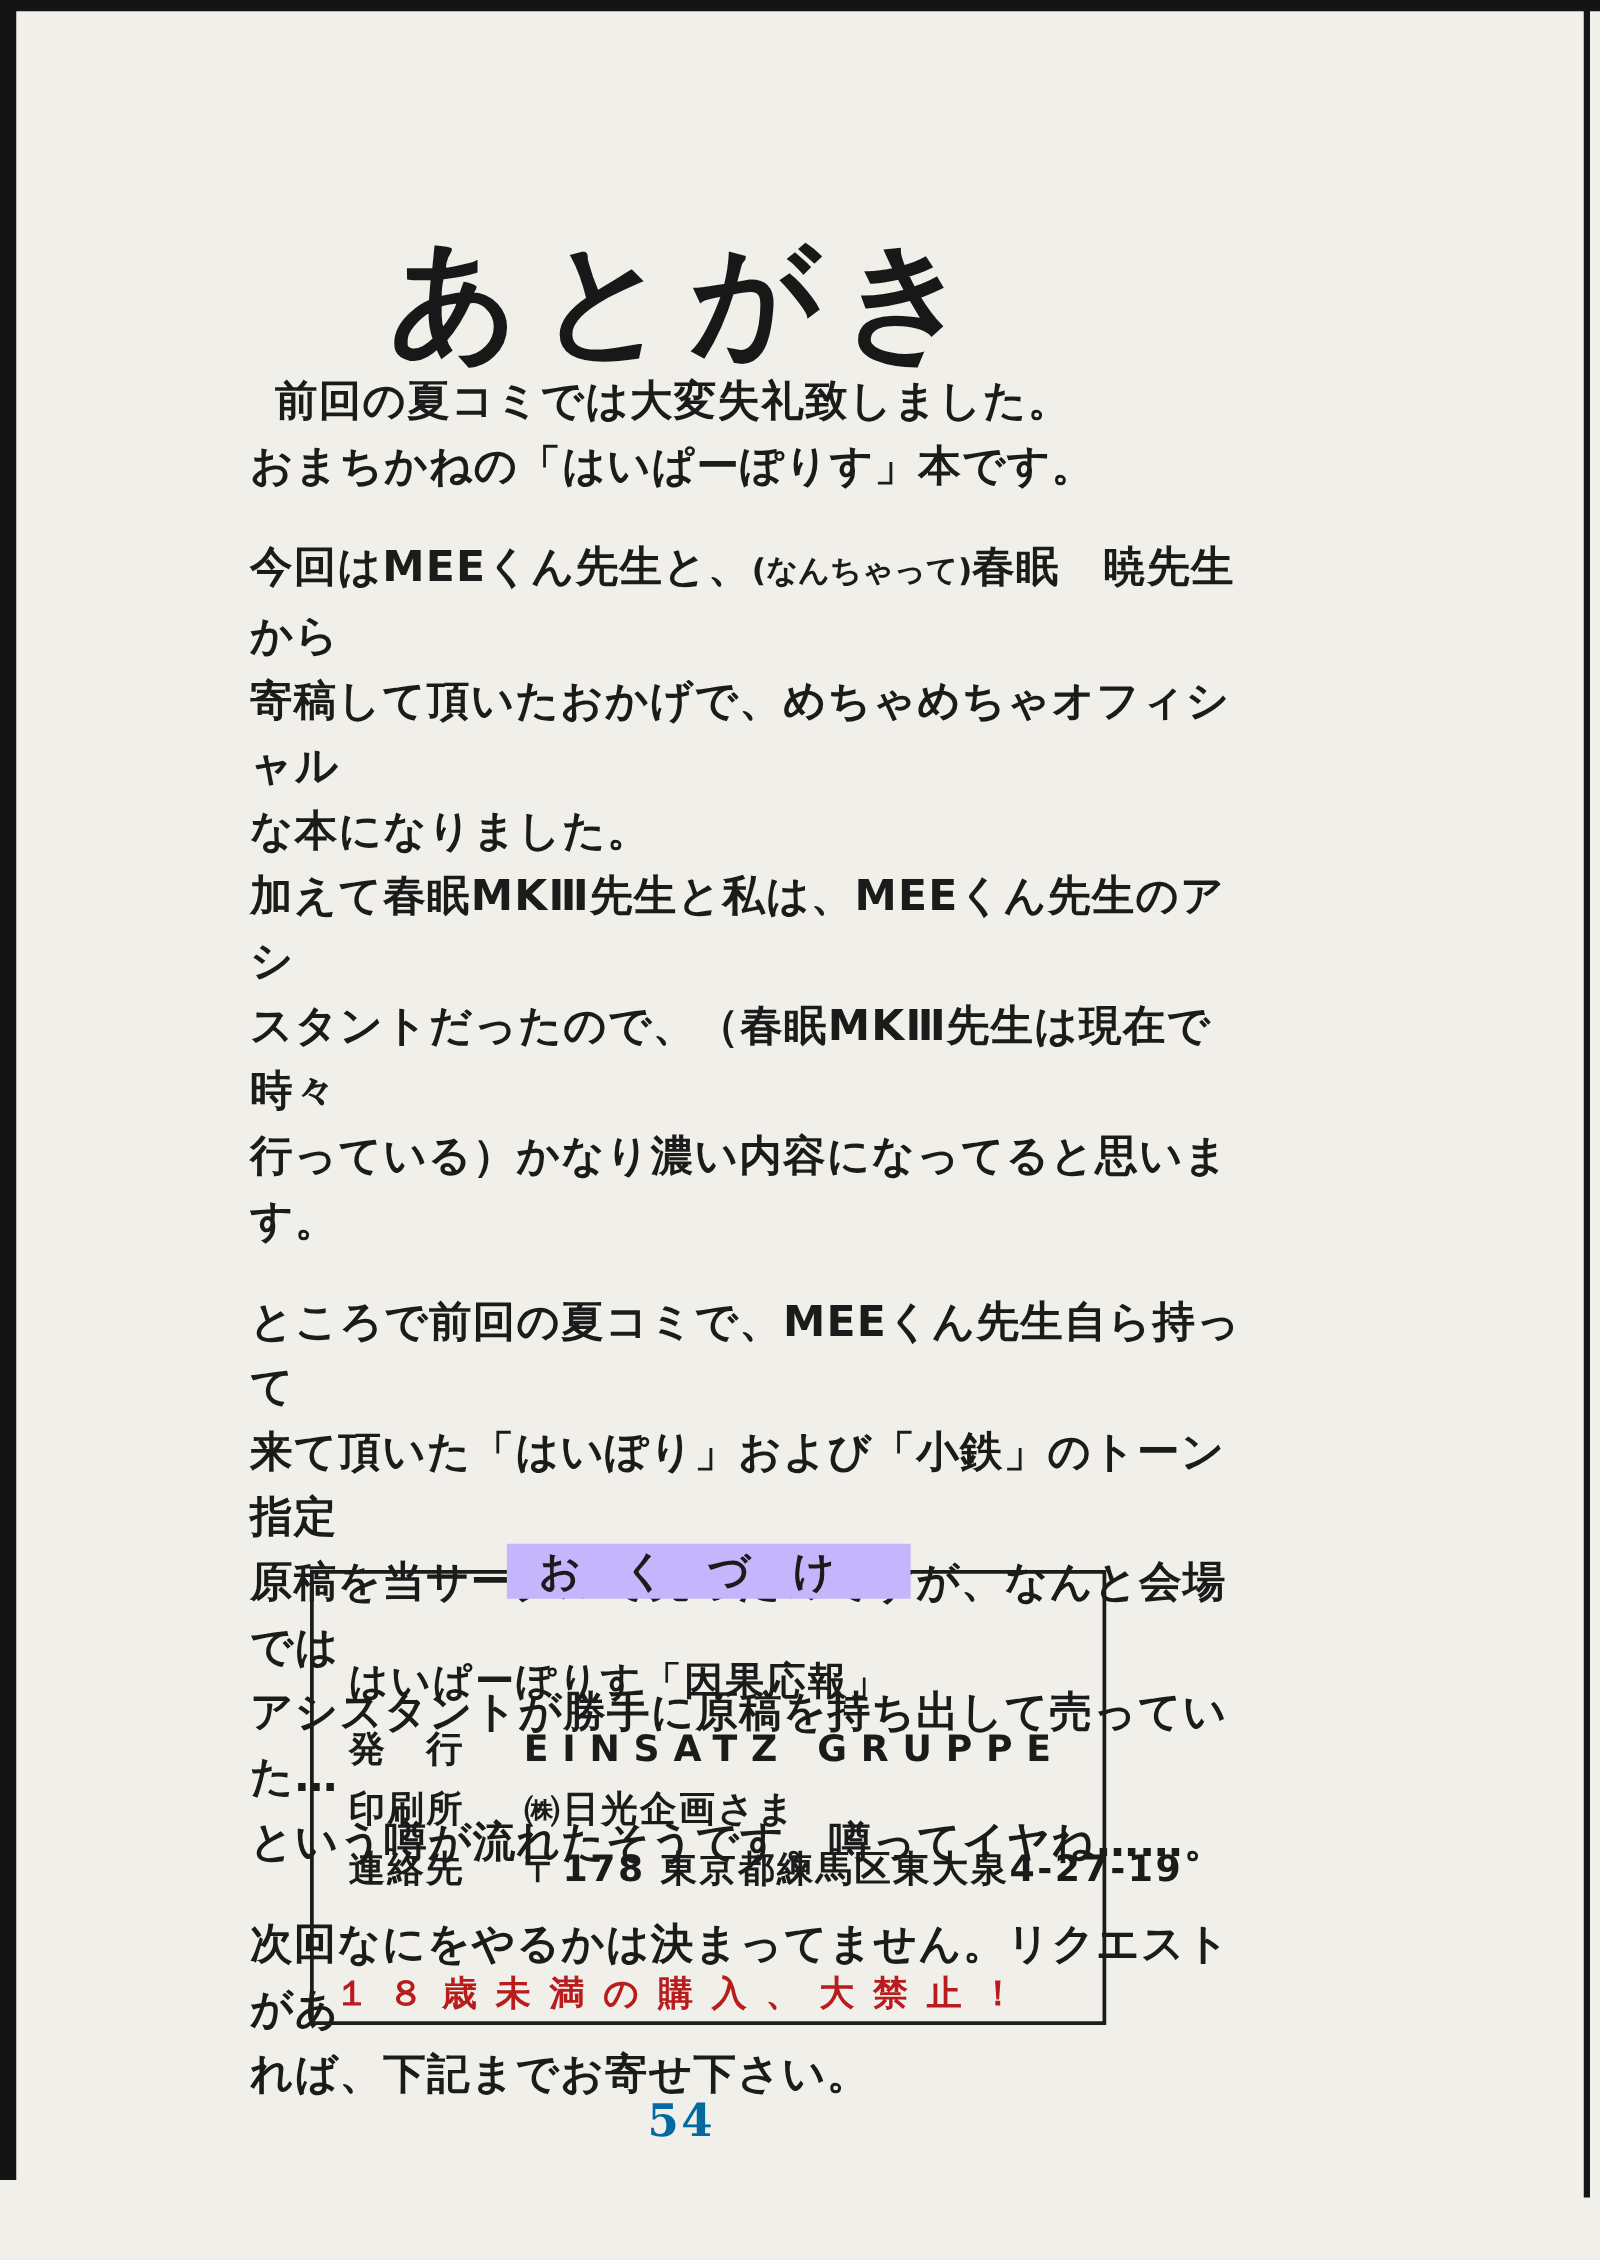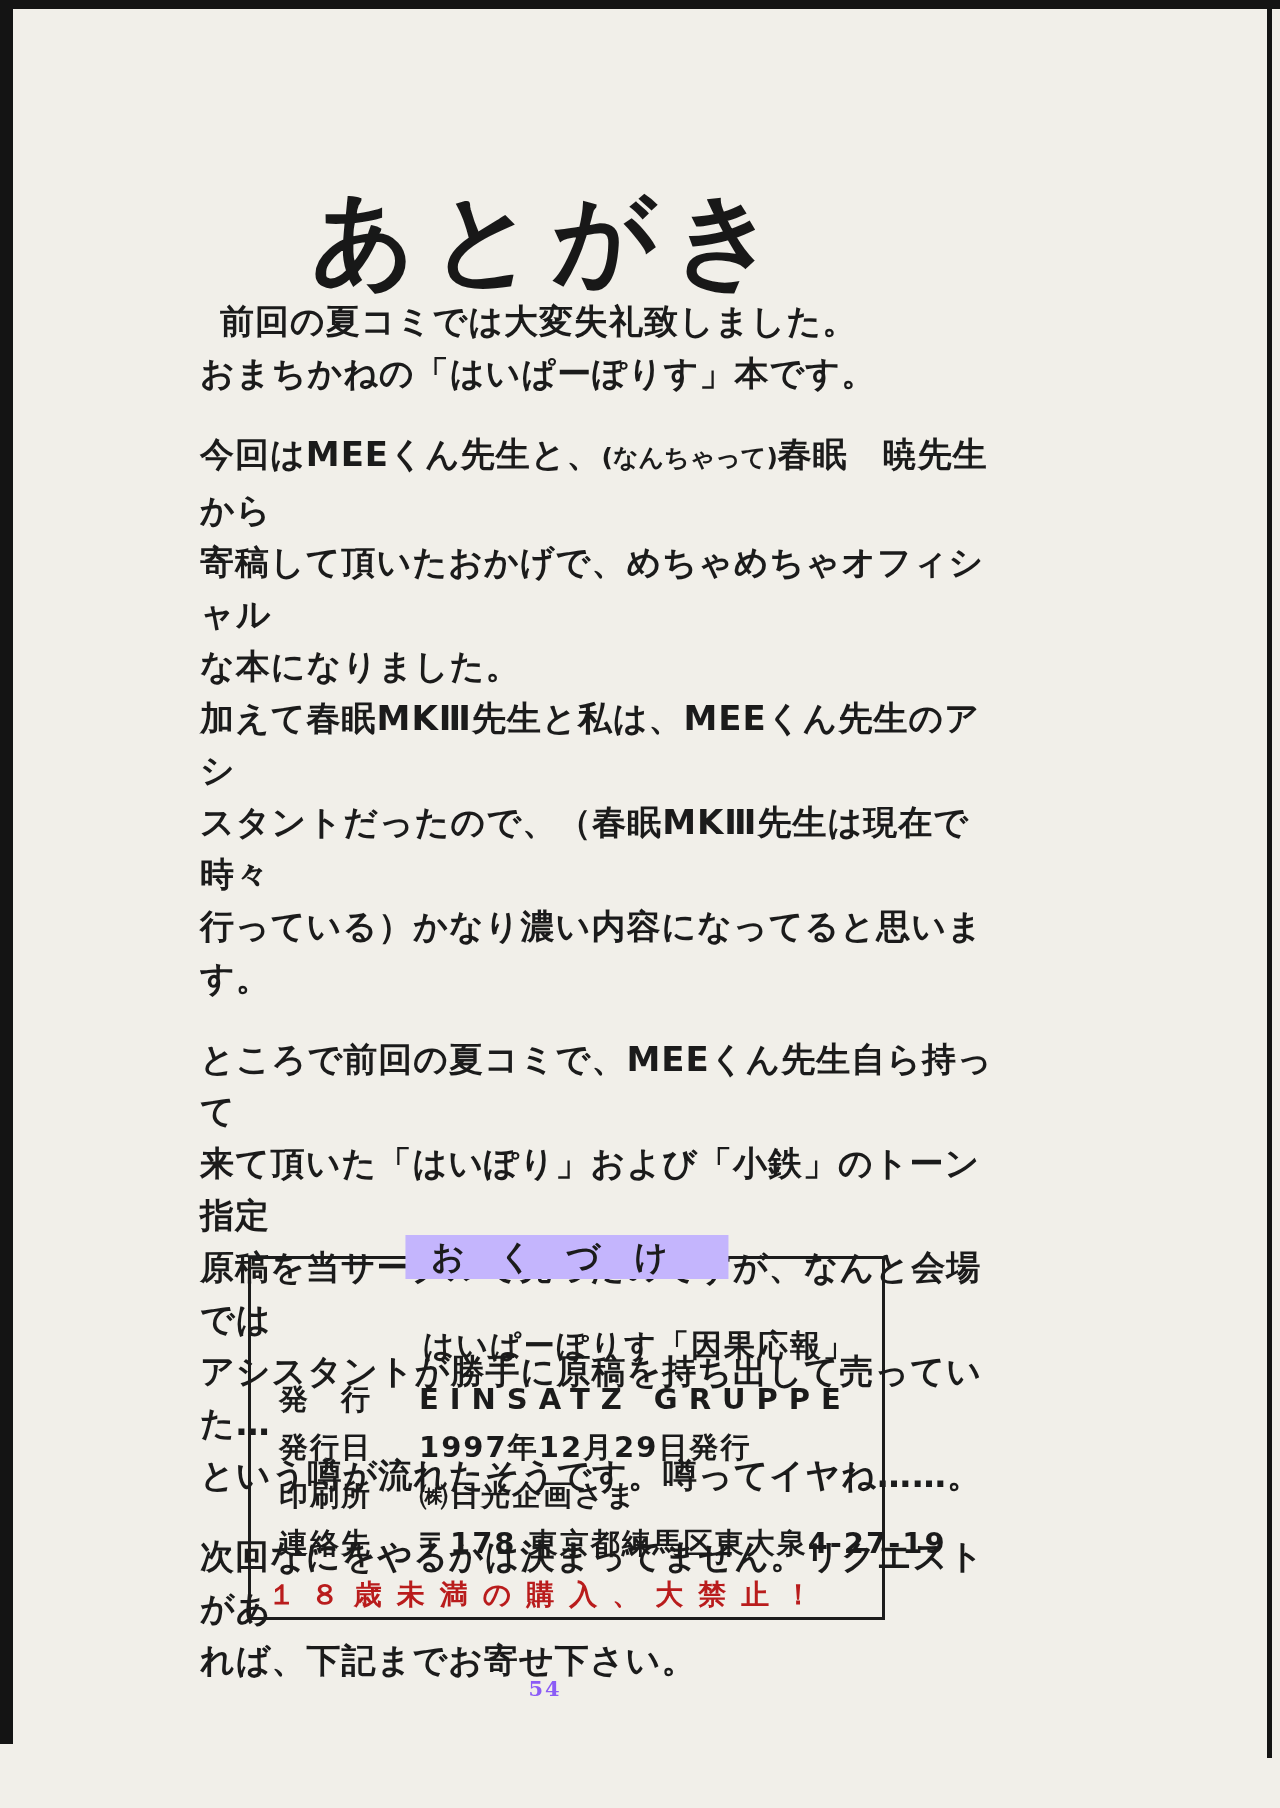--- a/index.html
+++ b/index.html
@@ -42,43 +42,43 @@
   .colophon-header {
     position: absolute; top: -24px; left: 50%;
     transform: translateX(-50%);
     background: #c4b5fd;
     padding: 0 26px;
     font-size: 33px; font-weight: 900; letter-spacing: 34px;
     white-space: nowrap; line-height: 44px;
   }
   .colophon-inner { padding: 66px 26px 10px 28px; }
   .book-title {
-    text-align: right;
+    text-align: left;
     font-size: 31px; font-weight: 900; letter-spacing: 2px;
     margin-bottom: 10px; line-height: 40px;
   }
   .col-row { display: flex; line-height: 48px; font-size: 29px; font-weight: 900; }
   .col-label { width: 140px; flex: 0 0 140px; letter-spacing: 2px; }
   .col-value { letter-spacing: 2px; white-space: nowrap; }
   .col-value.wide { letter-spacing: 11px; }
   .col-value.indented { margin-left: 34px; }
 
   .warning {
     position: absolute; top: 1576px; left: 0; width: 1095px;
     text-align: center;
     font-family: "DejaVu Serif", serif;
     font-size: 28px; font-weight: 600; letter-spacing: 15px;
     color: #b91c1c;
   }
   .page-number {
     position: absolute; top: 1676px; left: 0; width: 1090px;
     text-align: center;
     font-family: "DejaVu Serif", serif;
-    font-size: 21px; font-weight: 700; letter-spacing: 2px;
-    color: #8b5cf6;
+    font-size: 36px; font-weight: 700; letter-spacing: 2px;
+    color: #0369a1;
   }
 </style>
 </head>
 <body>
 
 <div class="edge edge-top"></div>
 <div class="edge edge-left"></div>
 <div class="edge edge-right"></div>
 
 <h1 class="page-title">あとがき</h1>
@@ -111,24 +111,20 @@
 
 <div class="colophon">
   <div class="colophon-header">おくづけ</div>
   <div class="colophon-inner">
     <div class="book-title">はいぱーぽりす「因果応報」</div>
     <div class="col-row">
       <span class="col-label">発　行</span>
       <span class="col-value wide">EINSATZ GRUPPE</span>
     </div>
     <div class="col-row">
-      <span class="col-label">発行日</span>
-      <span class="col-value">1997年12月29日発行</span>
-    </div>
-    <div class="col-row">
       <span class="col-label">印刷所</span>
       <span class="col-value">㈱日光企画さま</span>
     </div>
     <div class="col-row">
       <span class="col-label">連絡先</span>
       <span class="col-value">〒178 東京都練馬区東大泉4-27-19</span>
     </div>
     <div class="col-row">
       <span class="col-label"></span>
     </div>

